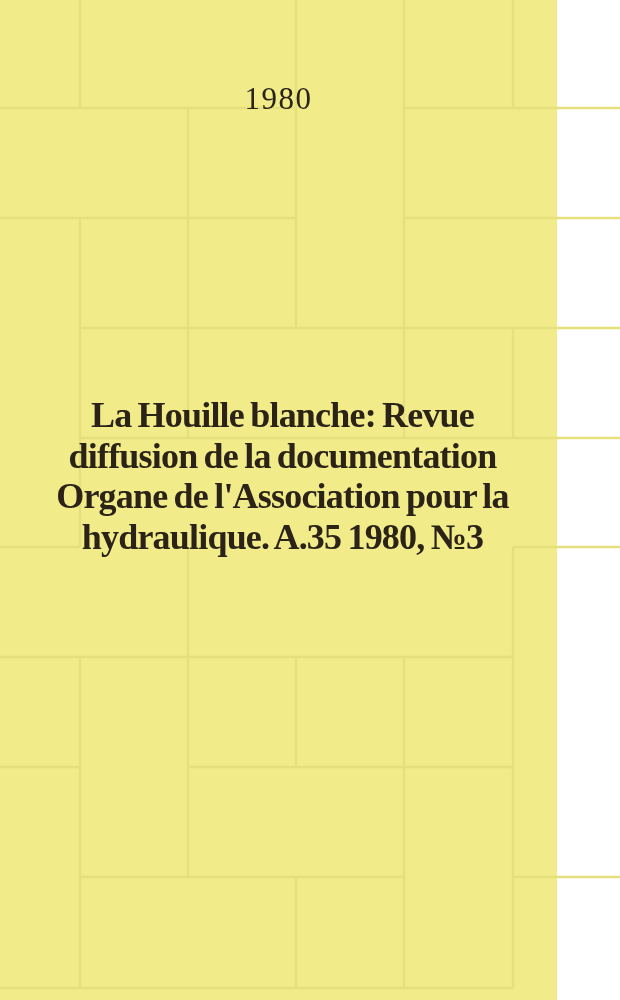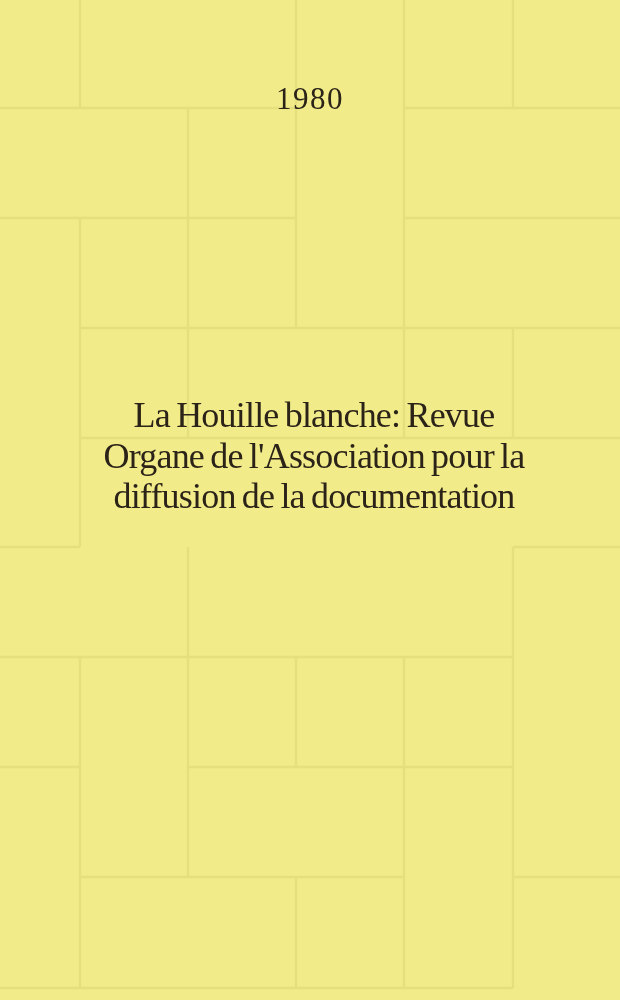--- a/index.html
+++ b/index.html
@@ -4,38 +4,38 @@
 <style>
   :root{
     --bg:#f1eb8a;
     --line:#e5df7d;
     --ink:#2b2318;
   }
   html,body{margin:0;padding:0;background:#fff;}
   body{width:620px;height:1000px;overflow:hidden;}
   .cover{
     position:relative;
-    width:620px;height:1000px;
+    width:557px;height:1000px;
     background:var(--bg);
     font-family:"Liberation Serif", serif;
     color:var(--ink);
   }
   .pattern{
     position:absolute;left:0;top:0;width:620px;height:1000px;display:block;
   }
   .year{
     position:absolute;top:82px;left:0;right:0;
     text-align:center;
     font-size:31px;line-height:34px;font-weight:400;
     letter-spacing:1.5px;
   }
   .title{
     position:absolute;top:395px;left:0;right:0;
     text-align:center;
-    font-size:36px;line-height:40.5px;font-weight:400;
+    font-size:36px;line-height:40.5px;font-weight:700;
     letter-spacing:-0.8px;word-spacing:-2px;padding-left:8px;
   }
   .title-line{white-space:nowrap;}
 </style>
 </head>
 <body>
 
 <div class="cover">
 
   <svg class="pattern" id="tile-pattern" viewBox="0 0 620 1000" xmlns="http://www.w3.org/2000/svg" aria-hidden="true">
@@ -72,17 +72,18 @@
         <line x1="80" y1="877" x2="404" y2="877" stroke="#e5df7d" stroke-width="2.4"></line>
         <line x1="513" y1="877" x2="620" y2="877" stroke="#e5df7d" stroke-width="2.4"></line>
         <line x1="0" y1="988" x2="513" y2="988" stroke="#e5df7d" stroke-width="2.4"></line>
       </g>
   </svg>
 
   <div class="year">1980</div>
 
   <div class="title">
     <div class="title-line">La Houille blanche: Revue</div>
+    <div class="title-line">diffusion de la documentation</div>
     <div class="title-line">Organe de l'Association pour la</div>
-    <div class="title-line">diffusion de la documentation</div>
+    <div class="title-line">hydraulique. A.35 1980, №3</div>
   </div>
 
 </div>
 
 </body></html>

